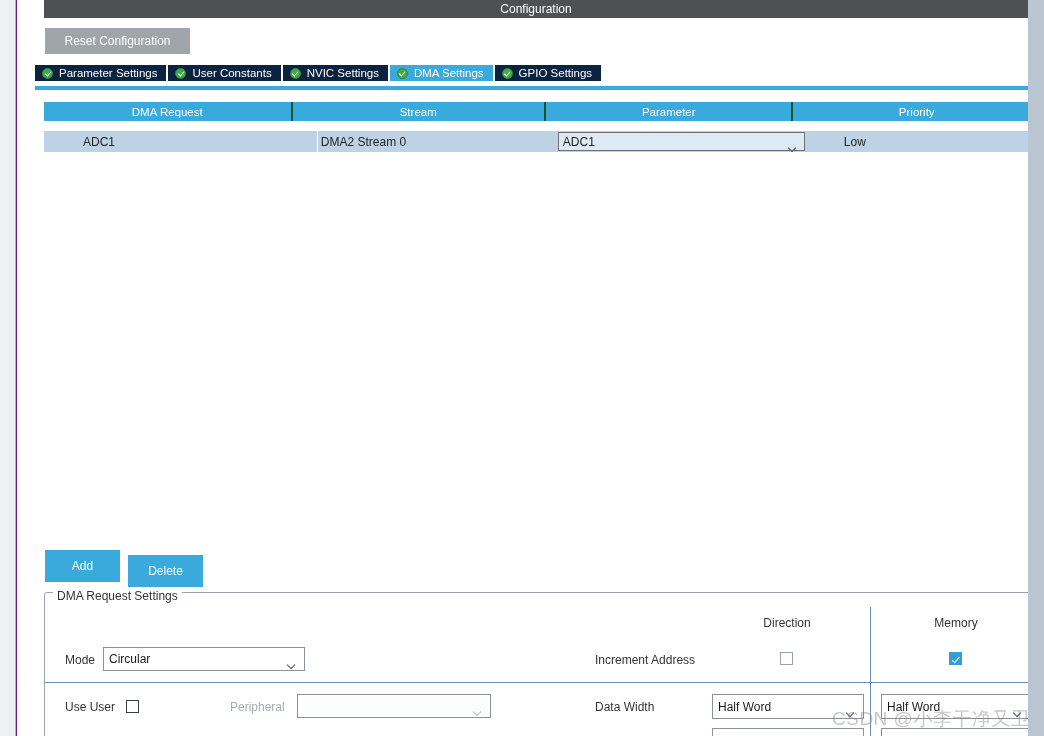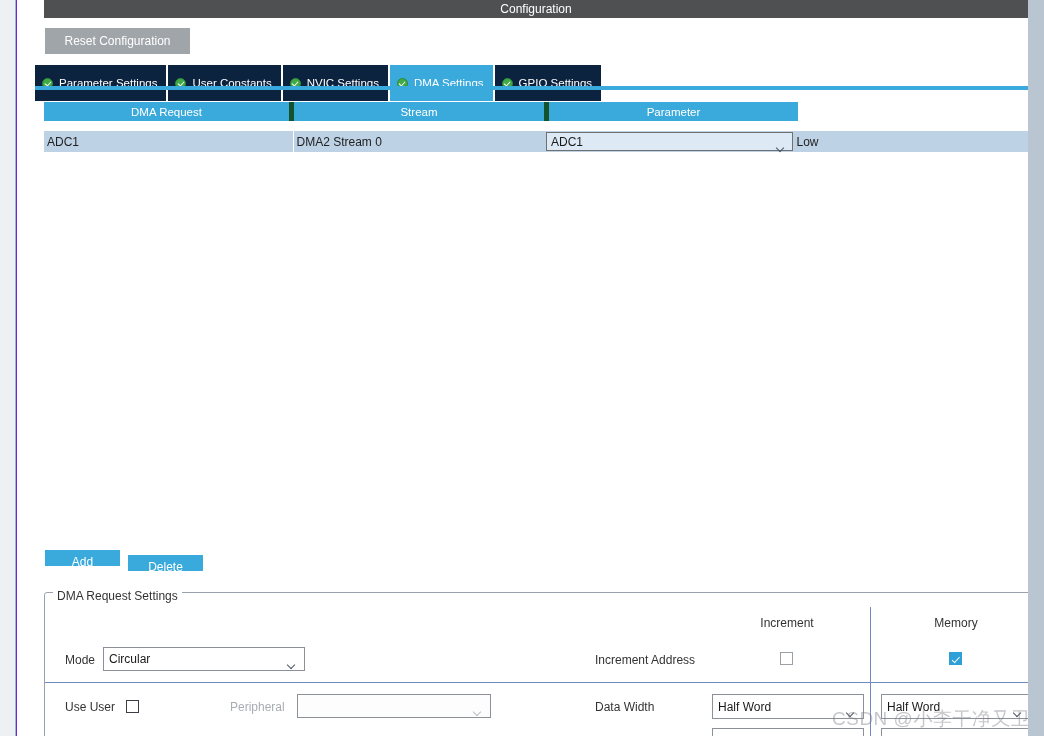--- a/index.html
+++ b/index.html
@@ -14,21 +14,21 @@
     font-family: "Liberation Sans", sans-serif;
     font-size: 12px;
     color: #333333;
     position: relative;
   }
 
   
   #app {
     position: absolute;
     inset: 0;
-    background: #6d28d9;
+    background: #701a75;
   }
   #left-gutter {
     position: absolute;
     left: 0; top: 0;
     width: 16px; height: 736px;
     background: #eef1f4;
     border-right: 1px solid #a8b6c2;
     box-sizing: border-box;
   }
   #right-gutter {
@@ -76,21 +76,21 @@
 
   
   #tabstrip {
     position: absolute;
     left: 18px; top: 65px;
     width: 1010px; height: 22px;
     display: flex;
     align-items: flex-start;
   }
   .tab {
-    height: 36px;
+    height: 16px;
     background: #0c2340;
     color: #ffffff;
     font-size: 11.5px;
     display: flex;
     align-items: center;
     padding: 0 9px 0 7px;
     margin-right: 2px;
     white-space: nowrap;
     box-sizing: border-box;
     cursor: default;
@@ -134,21 +134,21 @@
   }
   .th {
     background: #3aa9dc;
     color: #ffffff;
     font-size: 11.5px;
     display: flex;
     align-items: center;
     justify-content: center;
     height: 19px;
     box-sizing: border-box;
-    border-right: 5px solid #14532d;
+    border-right: 2px solid #14532d;
     cursor: default;
   }
   .th:last-child { border-right: none; }
   .col-request { width: 250px; }
   .col-stream  { width: 255px; }
   .col-dir     { width: 249px; }
   .col-prio    { width: 248px; }
 
   #table-row {
     position: absolute;
@@ -160,20 +160,21 @@
     cursor: default;
   }
   .td {
     height: 21px;
     display: flex;
     align-items: center;
     box-sizing: border-box;
     font-size: 12px;
     color: #222;
     padding-left: 3px;
+    margin-left: 36px;
   }
   .td.sep { border-left: 1px solid #ffffff; }
 
   
   .cell-combo {
     position: relative;
     width: 247px; height: 19px;
     background: #ddeaf6;
     border: 1px solid #707070;
     box-sizing: border-box;
@@ -201,21 +202,21 @@
     width: 5px; height: 5px;
     border: solid #4b5563;
     border-width: 0 1.3px 1.3px 0;
     transform: rotate(45deg);
   }
   .chev-glyph.dim::after { border-color: #b9bec5; }
 
   
   .blue-btn {
     position: absolute;
-    height: 16px;
+    height: 32px;
     background: #3aa9dc;
     color: #ffffff;
     border: none;
     font-family: "Liberation Sans", sans-serif;
     font-size: 12px;
     line-height: 24px;
     text-align: center;
     padding: 0;
     cursor: default;
   }
@@ -365,20 +366,21 @@
         <span class="tab-check"></span>
         <span>GPIO Settings</span>
       </div>
     </div>
     <div id="tab-underline"></div>
 
     <div id="table-head">
       <div class="th col-request">DMA Request</div>
       <div class="th col-stream">Stream</div>
       <div class="th col-dir">Parameter</div>
+      <div class="th col-prio">Priority</div>
     </div>
 
     <div id="table-row">
       <div class="td col-request">ADC1</div>
       <div class="td col-stream sep">DMA2 Stream 0</div>
       <div class="td col-dir" style="padding-left:0;">
         <div class="cell-combo">
           <span>ADC1</span>
           <span class="chev"><span class="chev-glyph"></span></span>
         </div>
@@ -404,21 +406,21 @@
 
     <div class="field-label" id="usefifo-label">Use User</div>
     <div class="chk plain" id="usefifo-box"></div>
 
     <div class="field-label disabled" id="threshold-label">Peripheral</div>
     <div class="combo disabled" id="threshold-combo">
       <span></span>
       <span class="chev"><span class="chev-glyph dim"></span></span>
     </div>
 
-    <div class="field-label" id="col-periph-head">Increment</div>
+    <div class="field-label" id="col-periph-head">Direction</div>
     <div class="field-label" id="col-mem-head">Memory</div>
 
     <div class="field-label" id="inc-addr-label">Increment Address</div>
     <div class="chk" id="inc-periph-chk"></div>
     <div class="chk checked" id="inc-mem-chk"></div>
 
     <div class="field-label" id="datawidth-label">Data Width</div>
     <div class="combo" id="dw-periph-combo">
       <span>Half Word</span>
       <span class="chev"><span class="chev-glyph"></span></span>

